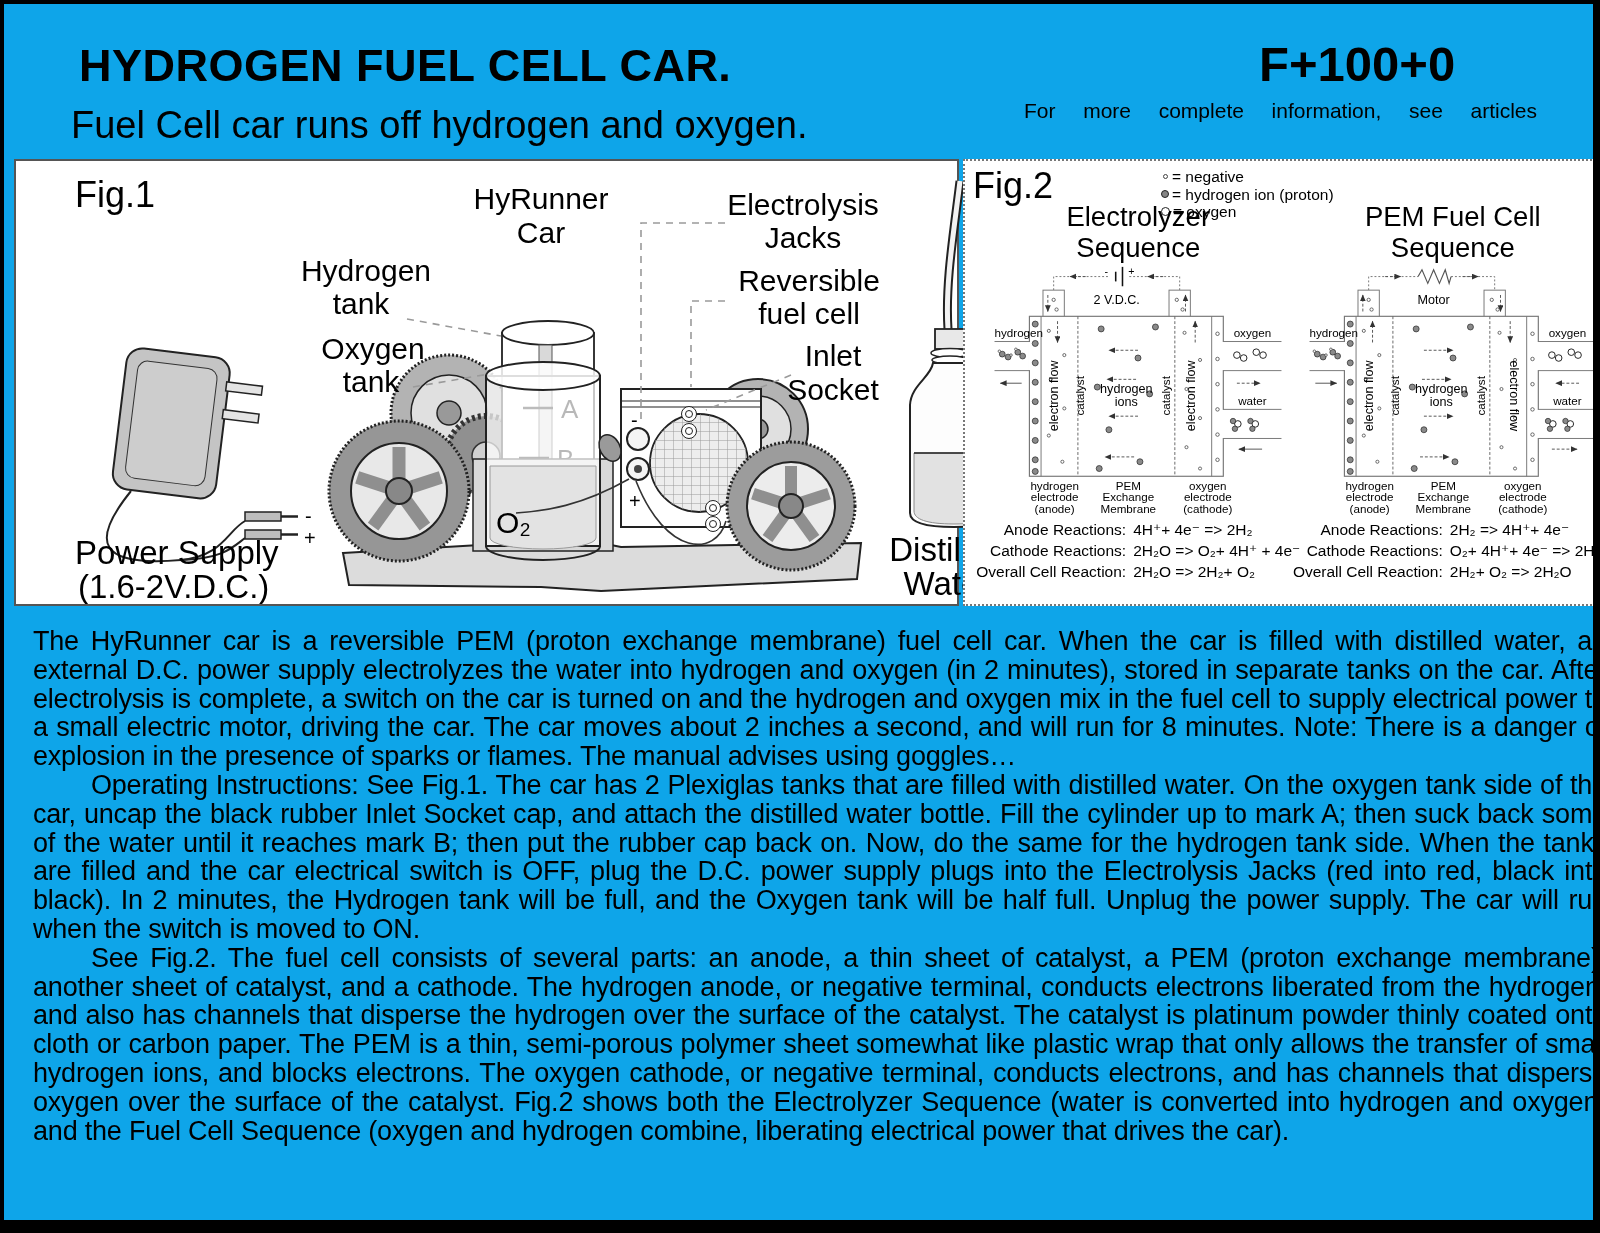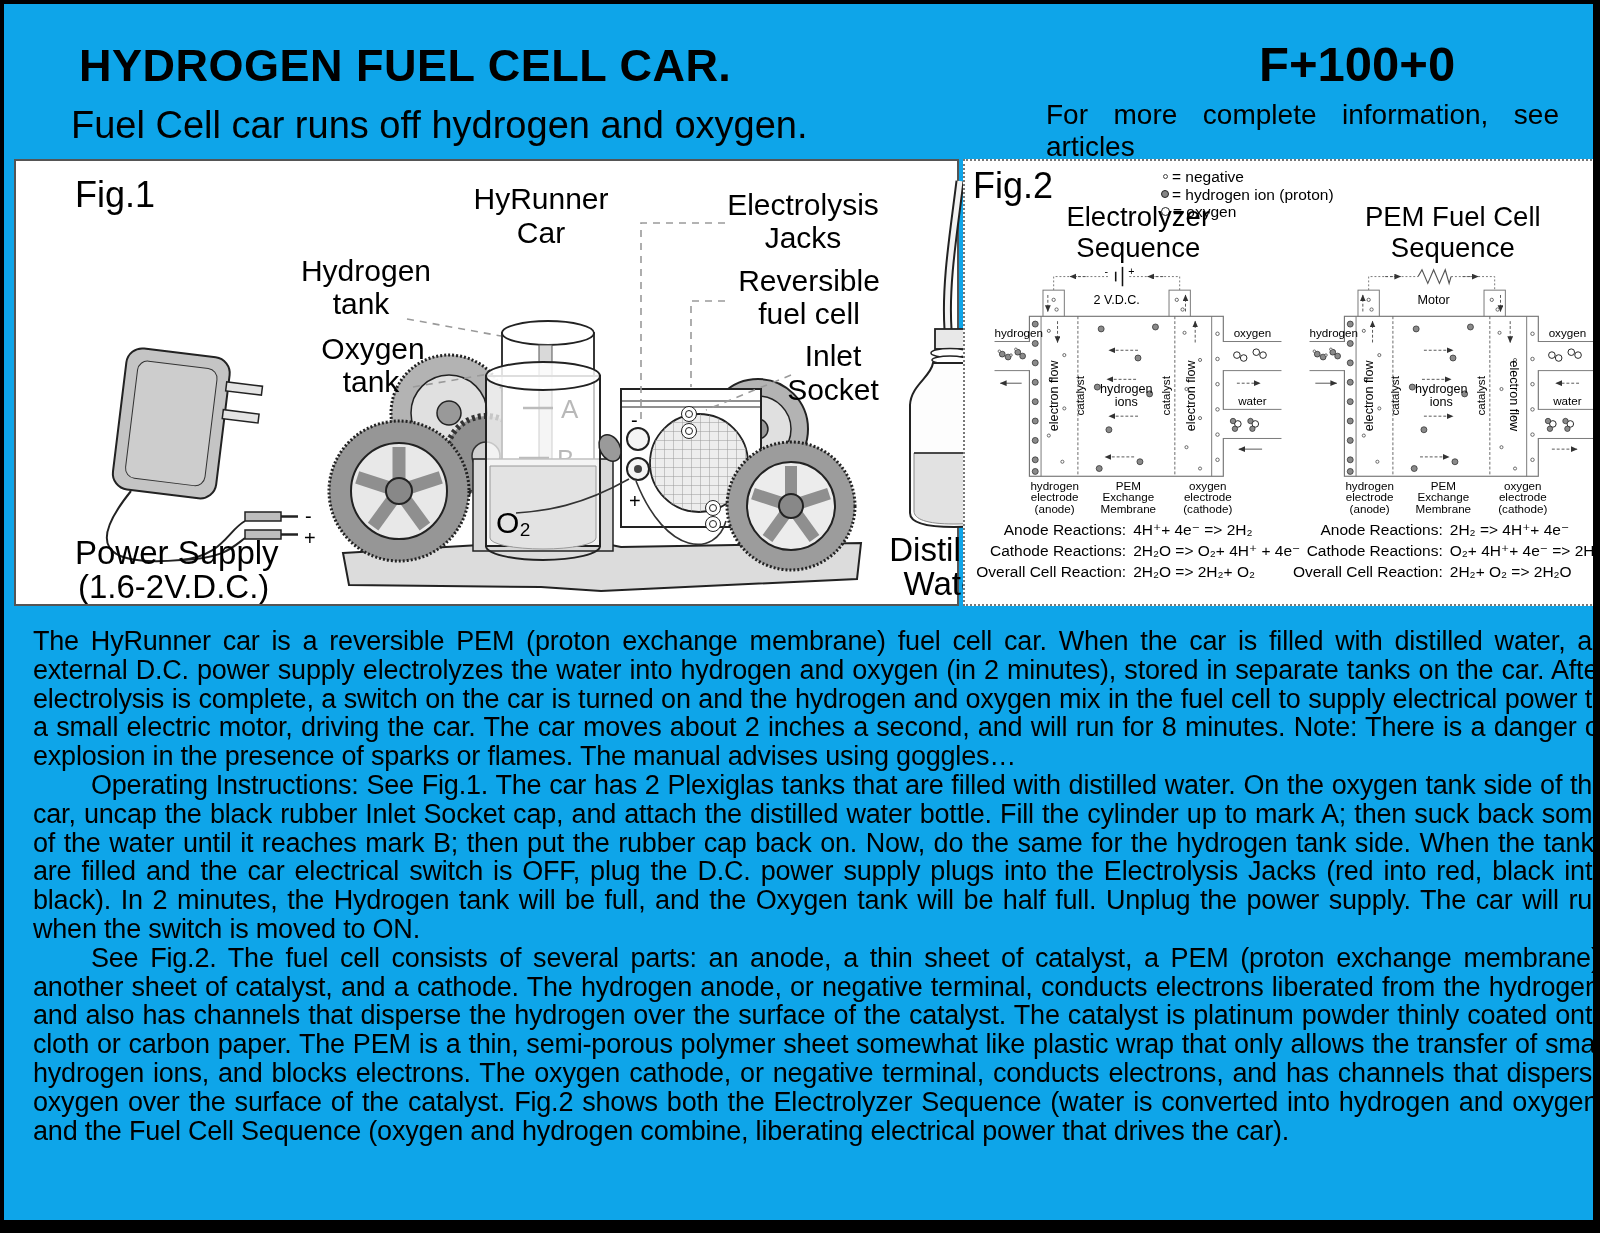--- a/index.html
+++ b/index.html
@@ -5,21 +5,21 @@
   * { margin:0; padding:0; box-sizing:border-box; }
   html,body { background:#888; }
   .page {
     position:relative; width:1600px; height:1233px; background:#0ea5e9; color:#000;
     border:4px solid #000; border-right-width:7px; border-bottom-width:13px;
     font-family:"Liberation Sans","DejaVu Sans",sans-serif; overflow:hidden;
   }
   .h-title { position:absolute; left:75px; top:36px; font-size:45px; font-weight:700; letter-spacing:.5px; }
   .h-code  { position:absolute; left:1255px; top:32px; font-size:49px; font-weight:700; }
   .h-sub   { position:absolute; left:67px; top:100px; font-size:38px; }
-  .h-note  { position:absolute; left:1020px; top:95px; width:513px; font-size:28px; text-align:justify; text-align-last:justify;margin-left:22px; }
+  .h-note  { position:absolute; left:1020px; top:95px; width:513px; font-size:21px; text-align:justify; text-align-last:justify; }
   .figbox  { position:absolute; top:155px; background:#fff; }
   .fig1box { left:10px;  width:945px; height:447px; border:2px solid #555;padding-left:45px; }
   .fig2box { left:959px; width:633px; height:447px; border:2px dotted #777; }
   .fig2-label { position:absolute; left:8px; top:4px; font-size:36px; }
   .legend { position:absolute; left:196px; top:7px; font-size:15.5px; }
   .legend-row { display:flex; align-items:center; line-height:17.5px; gap:2px; }
   .sym { display:inline-block; border-radius:50%; flex:none; }
   .sym-electron { width:5px;  height:5px;  border:1px solid #444; background:#fff; margin:0 2px; }
   .sym-proton   { width:8px;  height:8px;  border:1px solid #222; background:#858585; margin:0 1px 0 0; }
   .sym-oxygen   { width:9px;  height:9px;  border:1.2px solid #222; background:#fff; margin:0 1px 0 0; }

